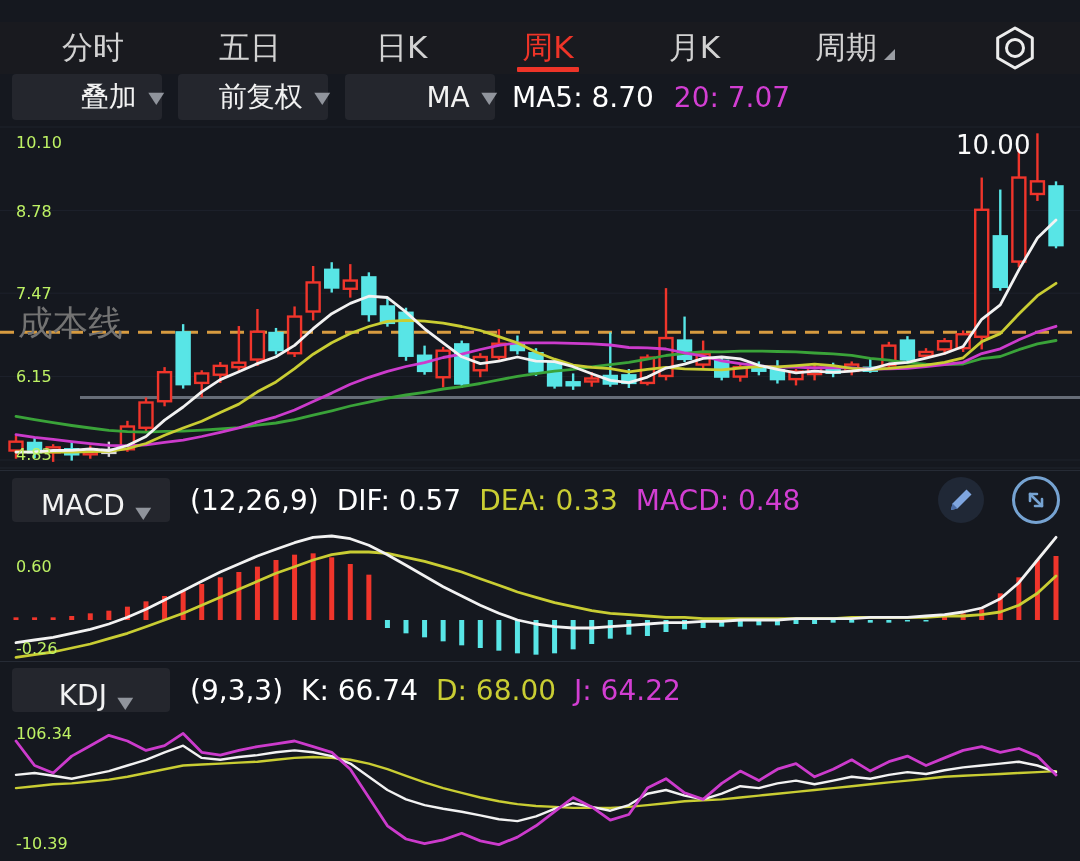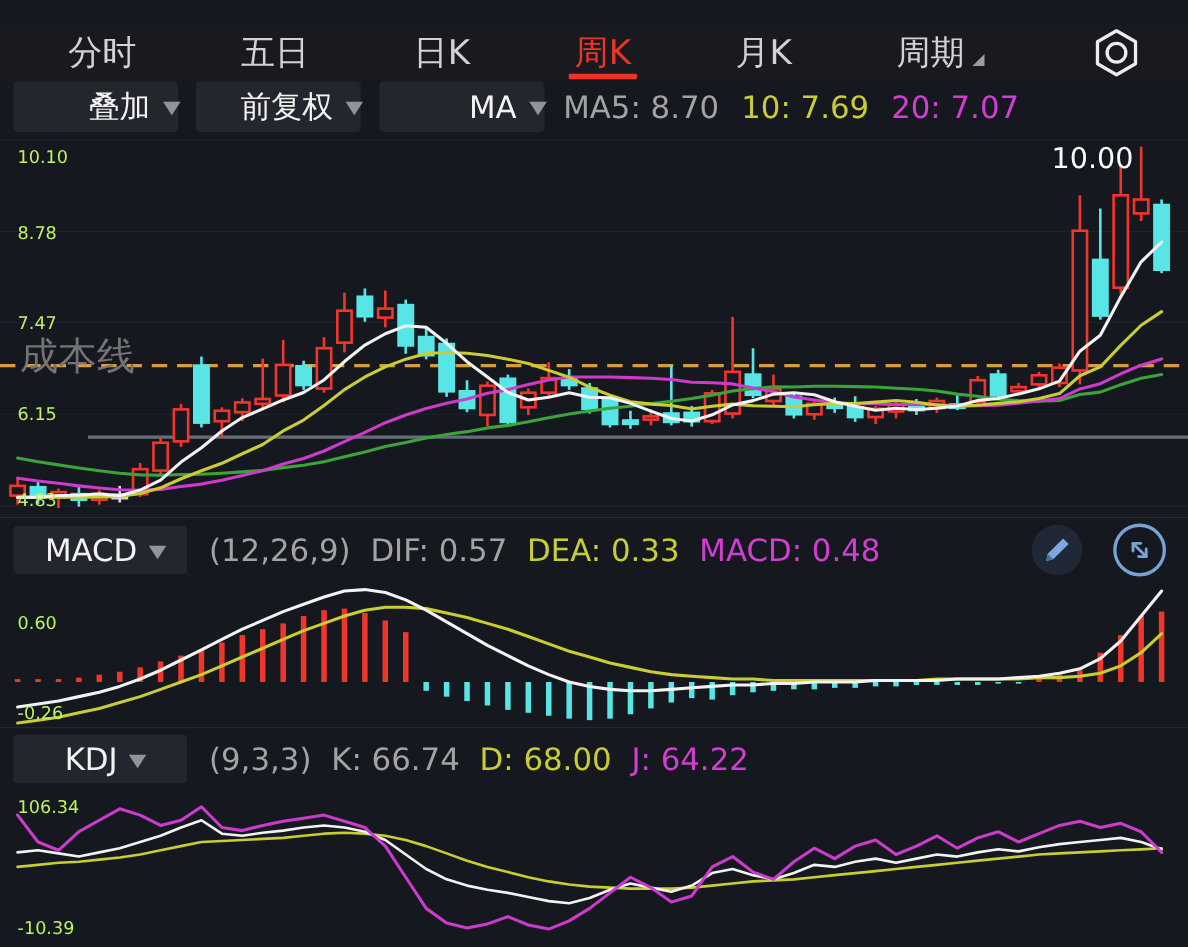--- a/index.html
+++ b/index.html
@@ -20,41 +20,41 @@
   .toolbar{position:absolute;top:72px;left:0;right:0;height:50px;}
   .tb-btn{position:absolute;top:2px;background:#24262d;border-radius:4px;height:46px;display:flex;
           align-items:center;justify-content:flex-end;gap:13px;font-size:28px;color:#f2f2f2;cursor:pointer;}
   #btn-overlay{left:12px;width:150px;}
   #btn-adjust{left:178px;width:150px;}
   #btn-ma{left:345px;width:150px;}
   .caret{font-size:16px;color:#90949c;transform:scaleX(1.3);}
   .ma-values{position:absolute;left:512px;top:0;height:50px;display:flex;align-items:center;
              gap:20px;font-size:28px;white-space:nowrap;}
   
-  .c-white{color:#a3a3a3}.c-yellow{color:#c9cd33}.c-magenta{color:#d23ed2}
+  .c-white{color:#ffffff}.c-yellow{color:#c9cd33}.c-magenta{color:#d23ed2}
   .c-green{color:#3aa339}
   
   #chart-svg{position:absolute;left:0;top:0;}
   .chart-hit{position:absolute;left:0;right:0;}
   #hit-main{top:126px;height:344px;}
   #hit-macd{top:528px;height:134px;}
   #hit-kdj{top:716px;height:145px;}
   
   .ylab{position:absolute;left:16px;font-size:16px;color:#bef264;line-height:30px;}
   #yl-0{top:128px}#yl-1{top:197px}#yl-2{top:279px}#yl-3{top:362px}#yl-4{top:440px}
   #cost-label{position:absolute;left:18px;top:300px;font-size:35px;color:#737373;}
   #high-label{position:absolute;left:956px;top:130px;font-size:26px;color:#fafafa;}
   #macd-yl-0{top:552px}#macd-yl-1{top:634px}
   #kdj-yl-0{top:719px}#kdj-yl-1{top:829px}
   
   .panel-header{position:absolute;left:0;right:0;height:56px;display:flex;align-items:center;}
   #macd-header{top:472px;}
   #kdj-header{top:662px;}
   .ph-btn{background:#24262d;border-radius:4px;width:150px;height:44px;margin-left:12px;display:flex;
-          align-items:center;justify-content:center;gap:12px;font-size:28px;color:#f2f2f2;cursor:pointer;flex:none;padding-left:8px;}
+          align-items:flex-end;justify-content:center;gap:12px;font-size:28px;color:#f2f2f2;cursor:pointer;flex:none;padding-left:8px;}
   .ph-vals{display:flex;gap:18px;font-size:28px;margin-left:20px;white-space:nowrap;}
   .divider{position:absolute;left:0;right:0;height:1px;background:#262b35;}
   #div-1{top:470px}#div-2{top:661px}
   
   .icon-edit{position:absolute;left:938px;top:477px;width:46px;height:46px;border-radius:50%;
              background:#202836;display:flex;align-items:center;justify-content:center;cursor:pointer;}
   .icon-expand{position:absolute;left:1012px;top:476px;width:48px;height:48px;border-radius:50%;
                border:3px solid #76a3d2;box-sizing:border-box;display:flex;align-items:center;
                justify-content:center;cursor:pointer;}
 </style>
@@ -100,21 +100,20 @@
     <div class="tb-btn" id="btn-adjust">
       <span>前复权</span>
       <span class="caret">▼</span>
     </div>
     <div class="tb-btn" id="btn-ma">
       <span>MA</span>
       <span class="caret">▼</span>
     </div>
     <div class="ma-values">
       <span class="c-white">MA5: 8.70</span>
-      <span class="c-yellow">10: 7.69</span>
       <span class="c-magenta">20: 7.07</span>
     </div>
   </div>
 
   <svg id="chart-svg" width="1080" height="861" viewBox="0 0 1080 861">
       <g>
         <line x1="0" y1="127" x2="1080" y2="127" stroke="#1e222c" stroke-width="1"></line>
         <line x1="0" y1="210.40796963946872" x2="1080" y2="210.40796963946872" stroke="#1e222c" stroke-width="1"></line>
         <line x1="0" y1="293.1840607210626" x2="1080" y2="293.1840607210626" stroke="#1e222c" stroke-width="1"></line>
         <line x1="0" y1="376.5920303605313" x2="1080" y2="376.5920303605313" stroke="#1e222c" stroke-width="1"></line>

